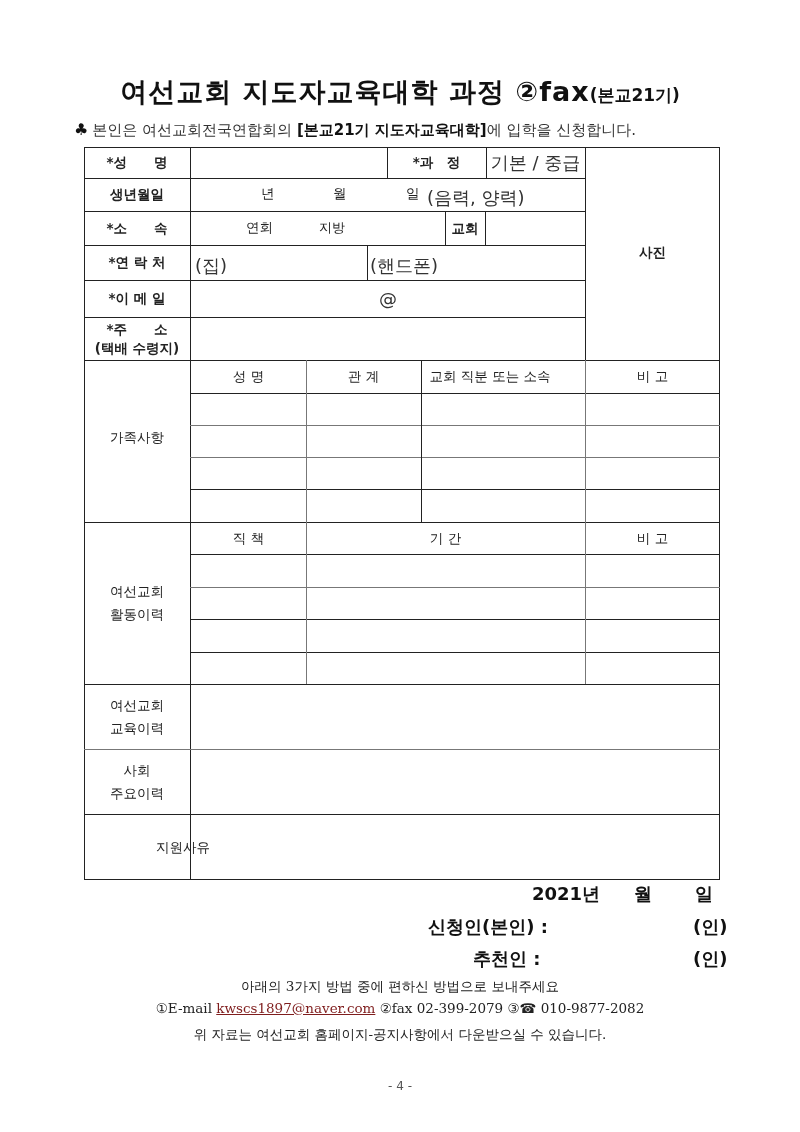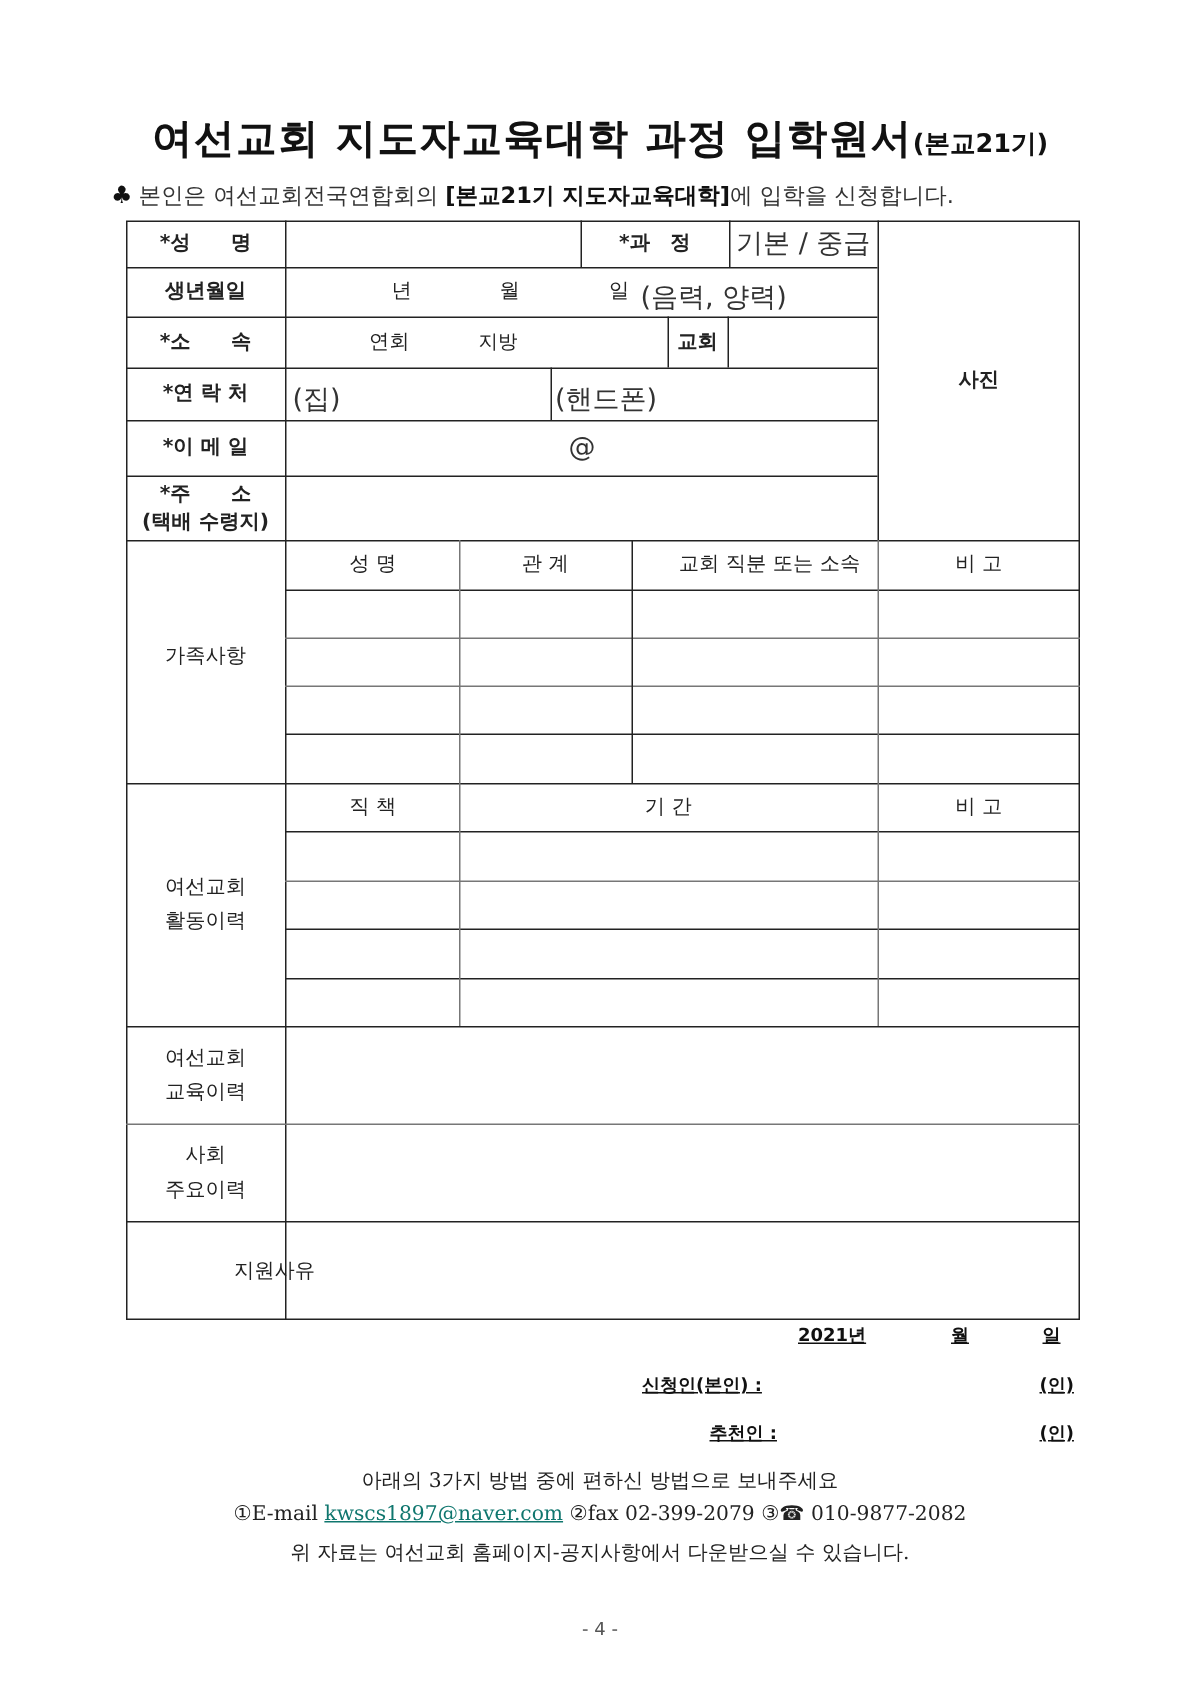--- a/index.html
+++ b/index.html
@@ -14,30 +14,30 @@
   .abs { position:absolute; box-sizing:border-box; }
   .cell { position:absolute; box-sizing:border-box; display:flex; align-items:center;
           justify-content:center; font-size:13.5px; text-align:center; line-height:1.5; }
   .lbl { font-weight:bold; color:#222; }
   .lbln { color:#222; }
   .hl { position:absolute; height:1px; background:#222; }
   .hlg { position:absolute; height:1px; background:#777; }
   .vl { position:absolute; width:1px; background:#222; }
   .vlg { position:absolute; width:1px; background:#777; }
   .small { font-size:18px; color:#333; }
-  .sig { position:absolute; font-size:12px; font-weight:bold; white-space:nowrap;text-decoration:underline; }
+  .sig { position:absolute; font-size:18px; font-weight:bold; white-space:nowrap; }
   .foot { position:absolute; left:0; width:800px; text-align:center; font-size:13.5px;
           font-family:"DejaVu Serif", "Liberation Serif", serif; color:#222; white-space:nowrap; }
-  .foot a { color:#0f766e; text-decoration:underline; }
+  .foot a { color:#7f1d1d; text-decoration:underline; }
   .pageno { position:absolute; left:0; width:800px; top:1079px; text-align:center; font-size:12px; color:#555; }
 </style>
 </head>
 <body>
 
-<div class="title"><span>여선교회 지도자교육대학 과정 입학원서</span><span class="sub">(본교21기)</span></div>
+<div class="title"><span>여선교회 지도자교육대학 과정 ②fax</span><span class="sub">(본교21기)</span></div>
 
 <div class="intro">
   <span class="club">♣</span><span>본인은 여선교회전국연합회의 </span><b>[본교21기 지도자교육대학]</b><span>에 입학을 신청합니다.</span>
 </div>
 
 <div>
 
   <div class="abs" style="left:84px;top:147px;width:636px;height:733px;border:1.5px solid #222;"></div>
 
   <div class="vl" style="left:190px;top:147px;height:733px;"></div>
@@ -100,21 +100,21 @@
   <div class="hlg" style="left:190px;top:425px;width:530px;"></div>
   <div class="hlg" style="left:190px;top:457px;width:530px;"></div>
   <div class="hl" style="left:190px;top:489px;width:530px;"></div>
   <div class="hl" style="left:84px;top:522px;width:636px;"></div>
   <div class="vlg" style="left:306px;top:360px;height:162px;"></div>
   <div class="vl" style="left:421px;top:360px;height:162px;"></div>
   <div class="vlg" style="left:585px;top:360px;height:162px;"></div>
 
   <div class="cell lbln" style="left:191px;top:360px;width:115px;height:33px;">성 명</div>
   <div class="cell lbln" style="left:306px;top:360px;width:115px;height:33px;">관 계</div>
-  <div class="cell lbln" style="left:431px;top:360px;width:164px;height:33px;text-align:right;">교회 직분 또는 소속</div>
+  <div class="cell lbln" style="left:408px;top:360px;width:164px;height:33px;text-align:right;">교회 직분 또는 소속</div>
   <div class="cell lbln" style="left:585px;top:360px;width:135px;height:33px;">비 고</div>
 
   <div>
     <div class="abs" style="left:191px;top:394px;width:529px;height:31px;"></div>
     <div class="abs" style="left:191px;top:426px;width:529px;height:31px;"></div>
     <div class="abs" style="left:191px;top:458px;width:529px;height:31px;"></div>
     <div class="abs" style="left:191px;top:490px;width:529px;height:32px;"></div>
   </div>
 
   <div class="cell lbln" style="left:84px;top:522px;width:106px;height:162px;flex-direction:column;line-height:1.7;">

